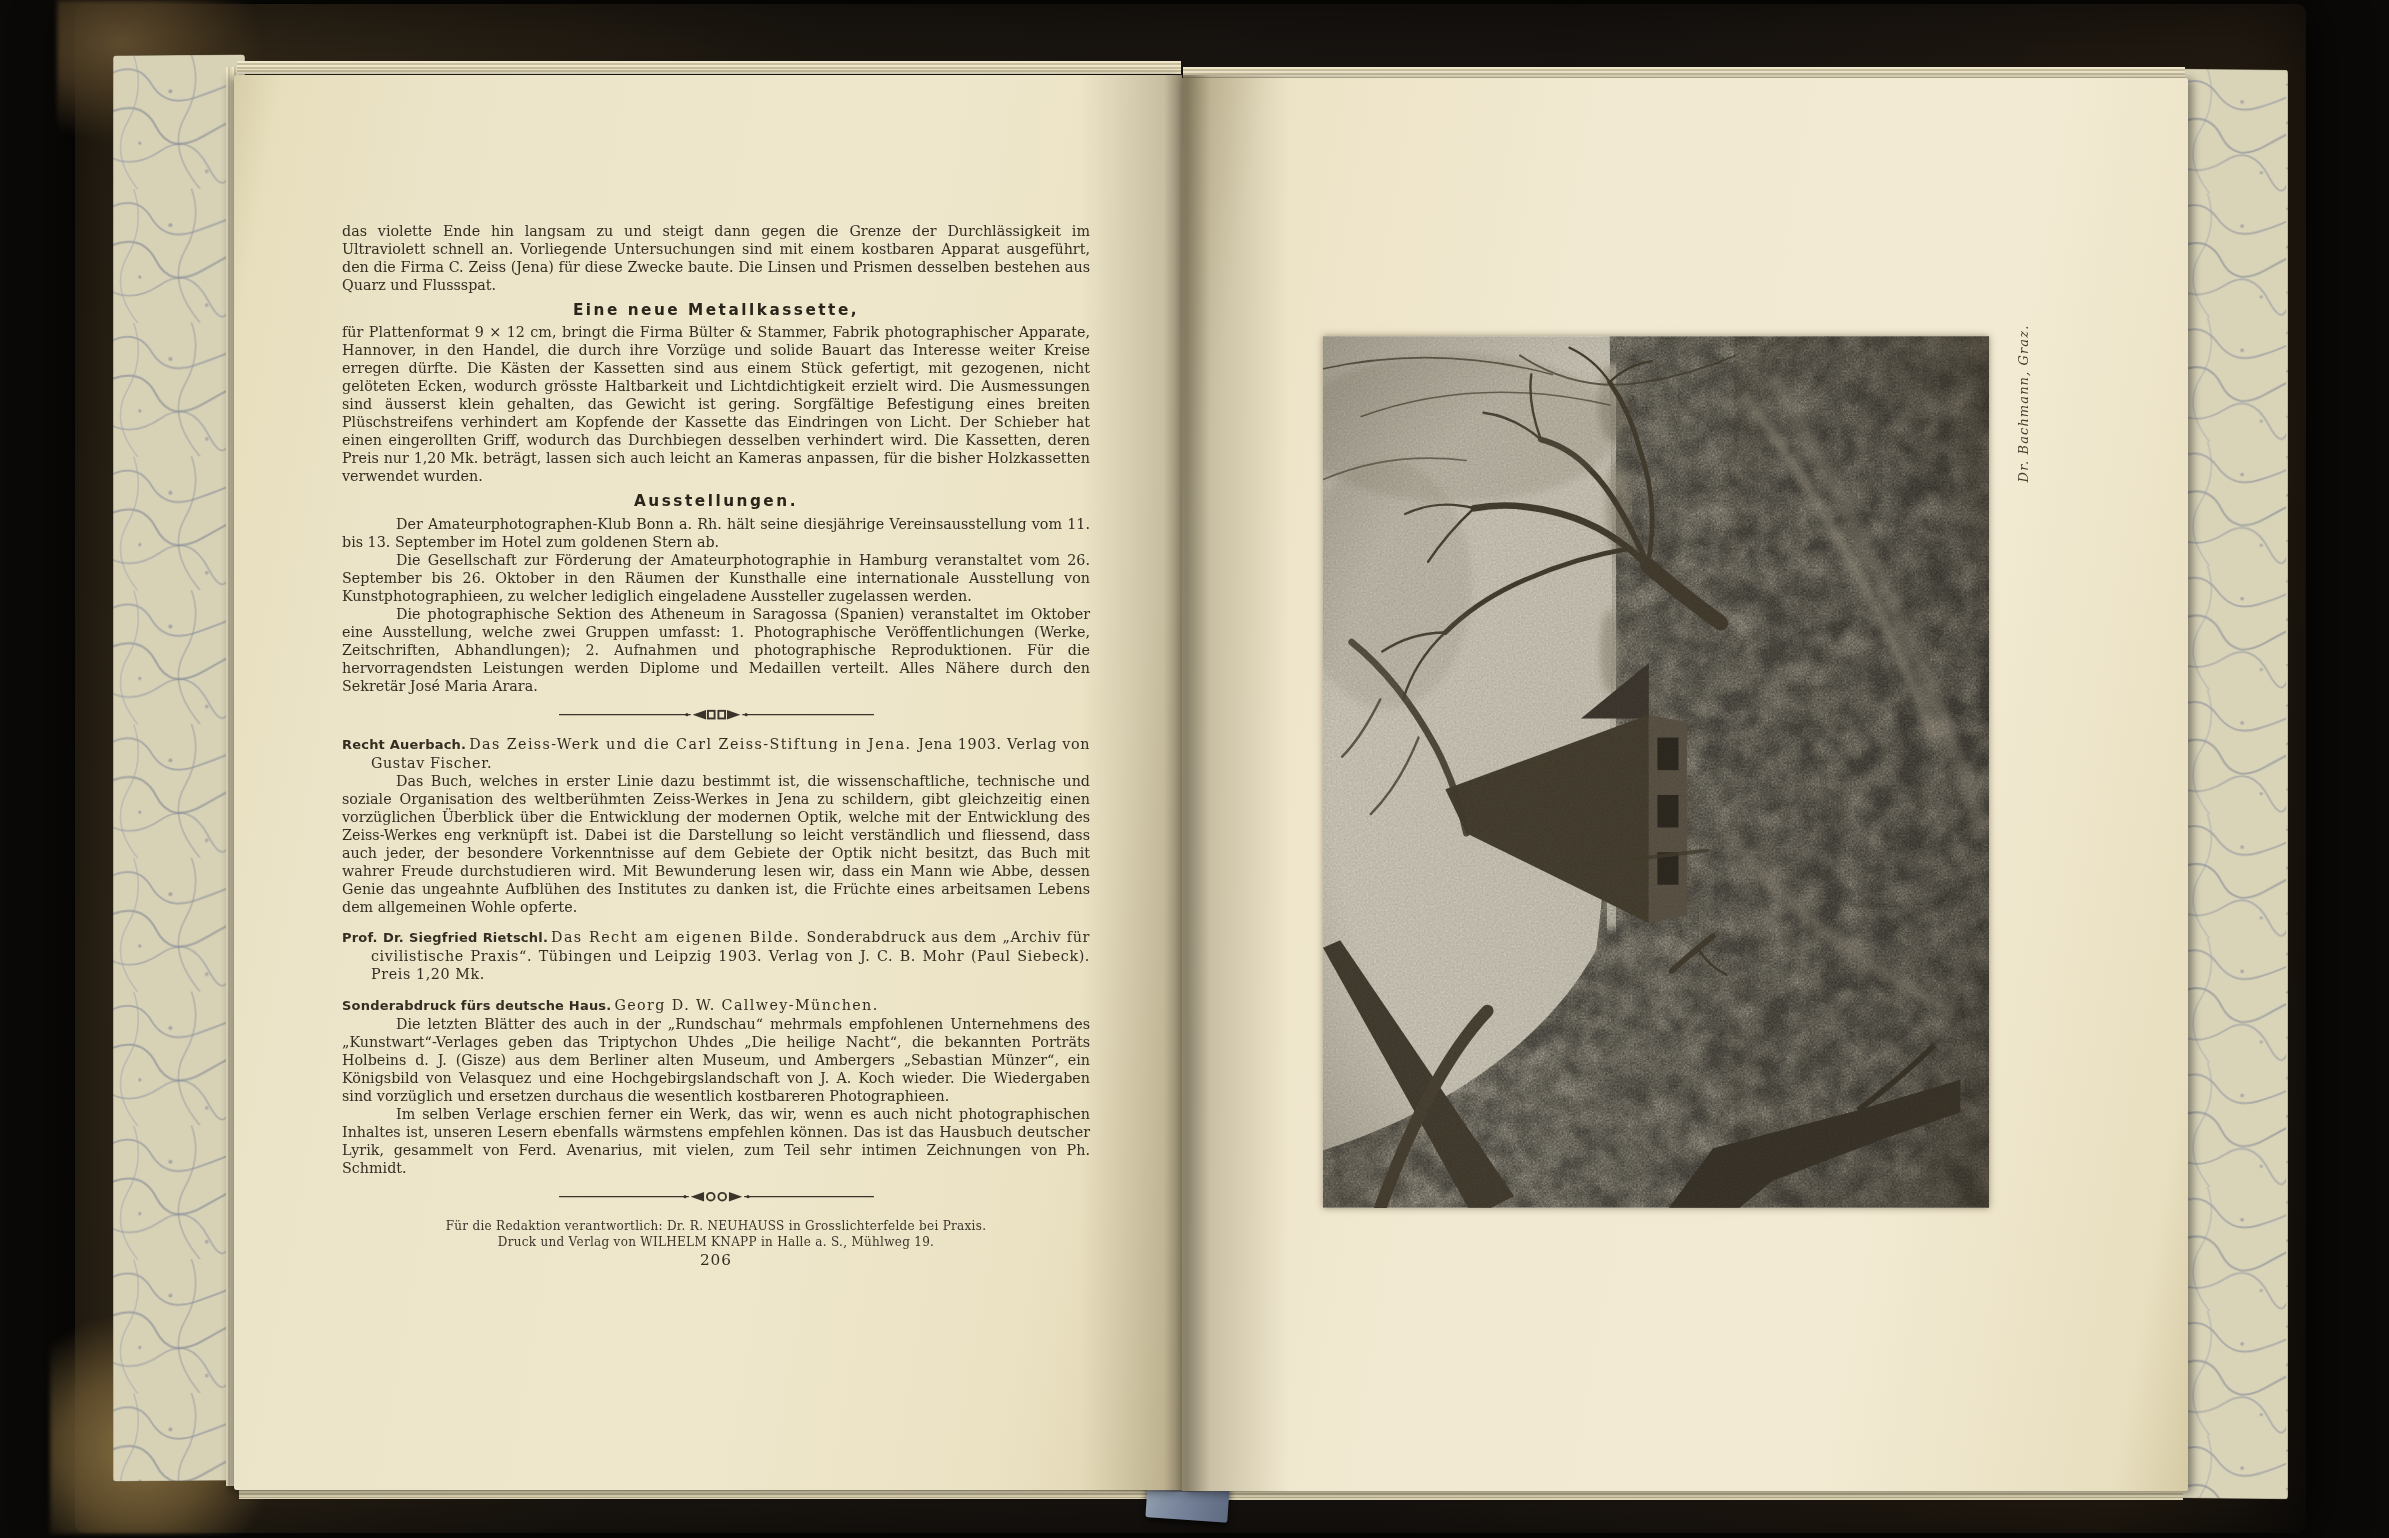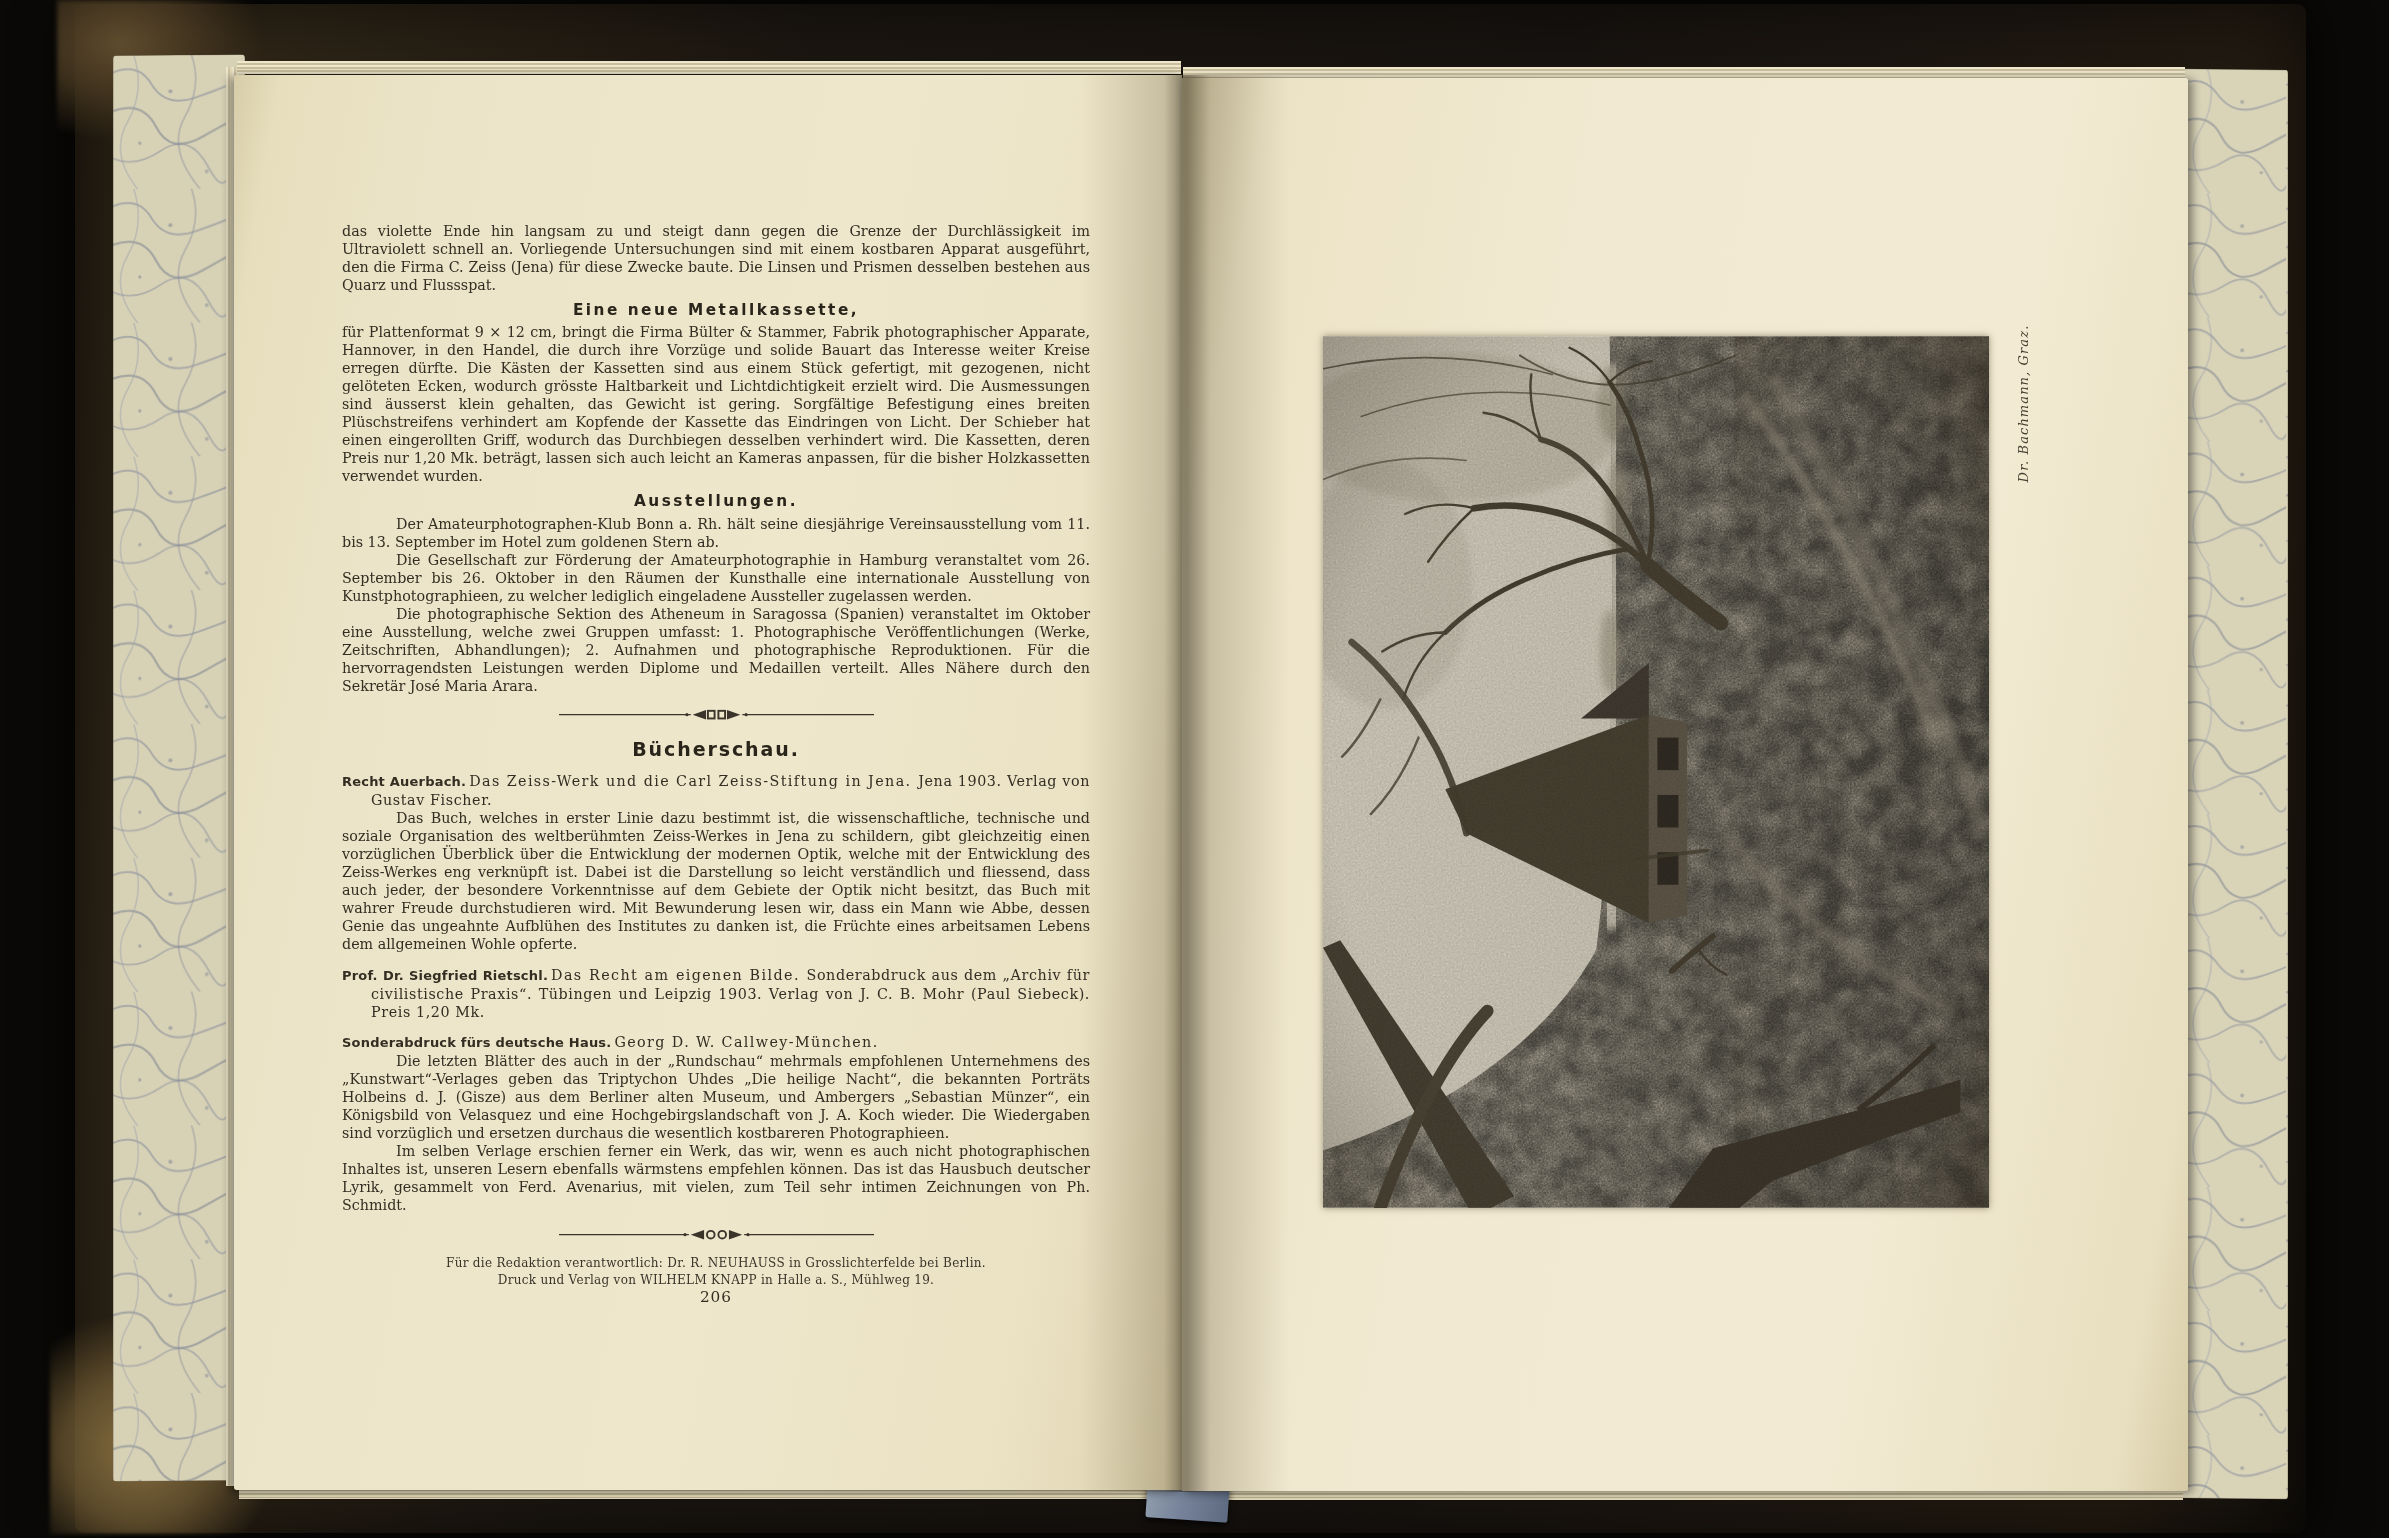--- a/index.html
+++ b/index.html
@@ -132,21 +132,20 @@
         <line x1="0" y1="8" x2="138" y2="8" stroke="#3a342a" stroke-width="1.2"></line>
         <line x1="192" y1="8" x2="330" y2="8" stroke="#3a342a" stroke-width="1.2"></line>
         <path d="M140,8 L154,3 L154,13 Z" fill="#3a342a"></path>
         <path d="M190,8 L176,3 L176,13 Z" fill="#3a342a"></path>
         <rect x="156" y="4" width="7" height="8" fill="none" stroke="#3a342a" stroke-width="2"></rect>
         <rect x="167" y="4" width="7" height="8" fill="none" stroke="#3a342a" stroke-width="2"></rect>
         <circle cx="134" cy="8" r="1.6" fill="#3a342a"></circle>
         <circle cx="196" cy="8" r="1.6" fill="#3a342a"></circle>
       </svg>
 
-      <div class="heading big">Bücherschau.</div>
 
       <div class="entry">
         <span class="lbl">Recht Auerbach.</span><span class="ttl">Das Zeiss-Werk und die Carl Zeiss-Stiftung in Jena.</span><span class="imp">Jena 1903.  Verlag von Gustav Fischer.</span>
       </div>
       <p class="t ind">Das Buch, welches in erster Linie dazu bestimmt ist, die wissenschaftliche, technische und soziale Organisation des weltberühmten Zeiss-Werkes in Jena zu schildern, gibt gleichzeitig einen vorzüglichen Überblick über die Entwicklung der modernen Optik, welche mit der Entwicklung des Zeiss-Werkes eng verknüpft ist.  Dabei ist die Darstellung so leicht verständlich und fliessend, dass auch jeder, der besondere Vorkenntnisse auf dem Gebiete der Optik nicht besitzt, das Buch mit wahrer Freude durchstudieren wird.  Mit Bewunderung lesen wir, dass ein Mann wie Abbe, dessen Genie das ungeahnte Aufblühen des Institutes zu danken ist, die Früchte eines arbeitsamen Lebens dem allgemeinen Wohle opferte.</p>
 
       <div class="entry">
         <span class="lbl">Prof. Dr. Siegfried Rietschl.</span><span class="ttl">Das Recht am eigenen Bilde.</span><span class="imp">Sonderabdruck aus dem „Archiv für civilistische Praxis“.  Tübingen und Leipzig 1903.  Verlag von J. C. B. Mohr (Paul Siebeck).  Preis 1,20 Mk.</span>
       </div>
 
@@ -161,21 +160,21 @@
         <line x1="194" y1="8" x2="330" y2="8" stroke="#3a342a" stroke-width="1.2"></line>
         <path d="M138,8 L152,3 L152,13 Z" fill="#3a342a"></path>
         <path d="M192,8 L178,3 L178,13 Z" fill="#3a342a"></path>
         <circle cx="159" cy="8" r="4" fill="none" stroke="#3a342a" stroke-width="2"></circle>
         <circle cx="171" cy="8" r="4" fill="none" stroke="#3a342a" stroke-width="2"></circle>
         <circle cx="132" cy="8" r="1.6" fill="#3a342a"></circle>
         <circle cx="198" cy="8" r="1.6" fill="#3a342a"></circle>
       </svg>
 
       <div class="footer">
-        <div>Für die Redaktion verantwortlich: Dr. R. NEUHAUSS in Grosslichterfelde bei Berlin.</div>
+        <div>Für die Redaktion verantwortlich: Dr. R. NEUHAUSS in Grosslichterfelde bei Praxis.</div>
         <div>Druck und Verlag von WILHELM KNAPP in Halle a. S., Mühlweg 19.</div>
       </div>
 
       <div class="pageno">206</div>
     </div>
   </div>
 
   <div class="page right">
 
     <div class="plate">

